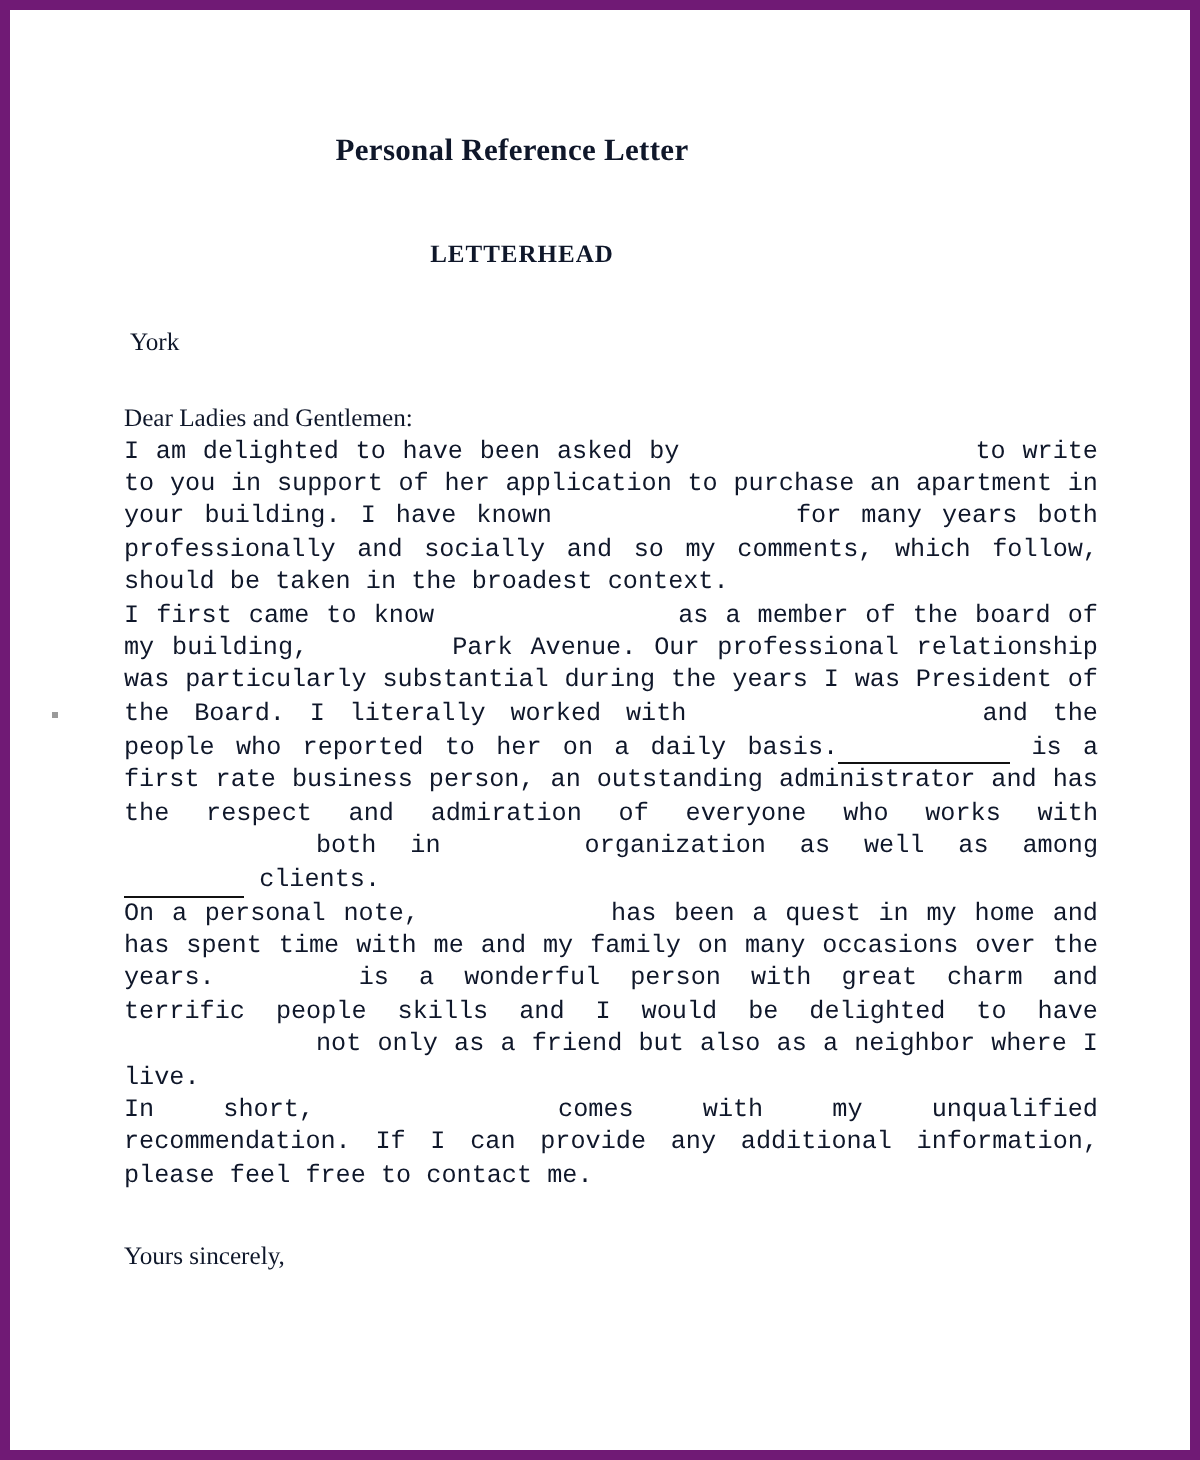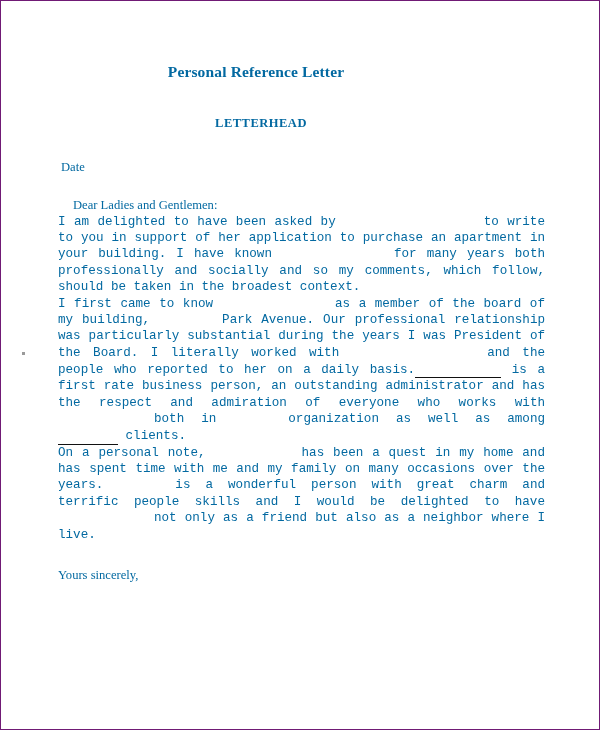--- a/index.html
+++ b/index.html
@@ -7,24 +7,24 @@
     padding: 0;
     background: #ffffff;
   }
 
   .page {
     position: relative;
     width: 600px;
     height: 730px;
     background: #ffffff;
     box-sizing: border-box;
-    border: 1px solid #701a75;
+    border: 5px solid #701a75;
     overflow: hidden;
     font-family: "Liberation Serif", "DejaVu Serif", serif;
-    color: #0369a1;
+    color: #0f172a;
   }
 
   
   .speck {
     position: absolute;
     left: 21px;
     top: 351px;
     width: 3px;
     height: 3px;
     background: #9a9a9a;
@@ -70,21 +70,20 @@
     margin-bottom: 0;
   }
 
   .recipient {
     margin-top: 47px;
     line-height: 1.27;
   }
 
   .salutation {
     margin-top: 22px;
-    margin-left: 15px;
   }
 
   p.para {
     margin: 0;
     text-align: justify;
     text-justify: inter-word;
     hyphens: none;
     font-family: Liberation Mono, monospace;
   }
 
@@ -123,34 +122,37 @@
 <div class="page">
 
   <div class="speck"></div>
 
   <div class="doc-title">Personal Reference Letter</div>
 
   <div class="letterhead">LETTERHEAD</div>
 
   <div class="body-block">
 
-    <div class="date-line">Date</div>
+    <div class="date-line">York</div>
 
 
     <div class="salutation">Dear Ladies and Gentlemen:</div>
 
     <p class="para para-gap-1">
       <span>I am delighted to have been asked by</span><span class="blank blank-xl"> </span><span>to write to you in support of her application to purchase an apartment in your building.  I have known</span><span class="blank blank-lg"> </span><span>for many years both professionally and socially and so my comments, which follow, should be taken in the broadest context.</span>
     </p>
 
     <p class="para para-gap-2">
       <span>I first came to know</span><span class="blank blank-lg"> </span><span>as a member of the board of my building,</span><span class="blank blank-sm"> </span><span>Park Avenue.  Our professional relationship was particularly substantial during the years I was President of the Board.  I literally worked with</span><span class="blank blank-xl"> </span><span>and the people who reported to her on a daily basis.</span><span class="rule rule-md"> </span> <span>is a first rate business person, an outstanding administrator and has the respect and admiration of everyone who works with</span><span class="blank blank-md"> </span><span>both in</span><span class="blank blank-sm"> </span><span>organization as well as among</span> <span class="rule rule-sm"> </span> <span>clients.</span>
     </p>
 
     <p class="para para-gap-3">
       <span>On a personal note,</span><span class="blank blank-md"> </span><span>has been a quest in my home and has spent time with me and my family on many occasions over the years.</span><span class="blank blank-sm"> </span><span>is a wonderful person with great charm and terrific people skills and I would be delighted to have</span><span class="blank blank-md"> </span><span>not only as a friend but also as a neighbor where I live.</span>
     </p>
 
+    <p class="para para-gap-4">
+      <span>In short,</span><span class="blank blank-lg"> </span><span>comes with my unqualified recommendation.  If I can provide any additional information, please feel free to contact me.</span>
+    </p>
 
     <div class="closing">Yours sincerely,</div>
 
   </div>
 </div>
 
 </body></html>

